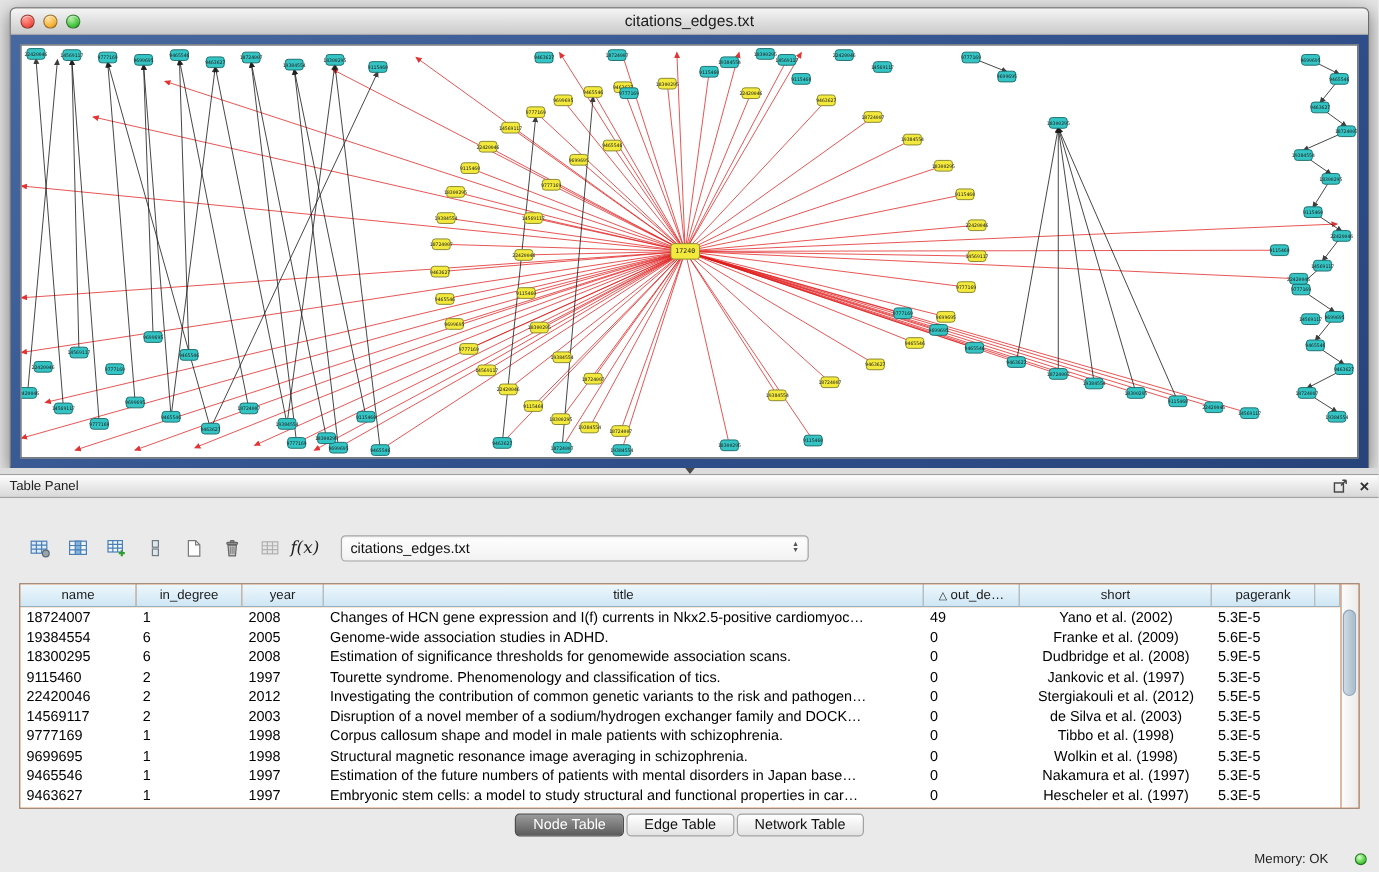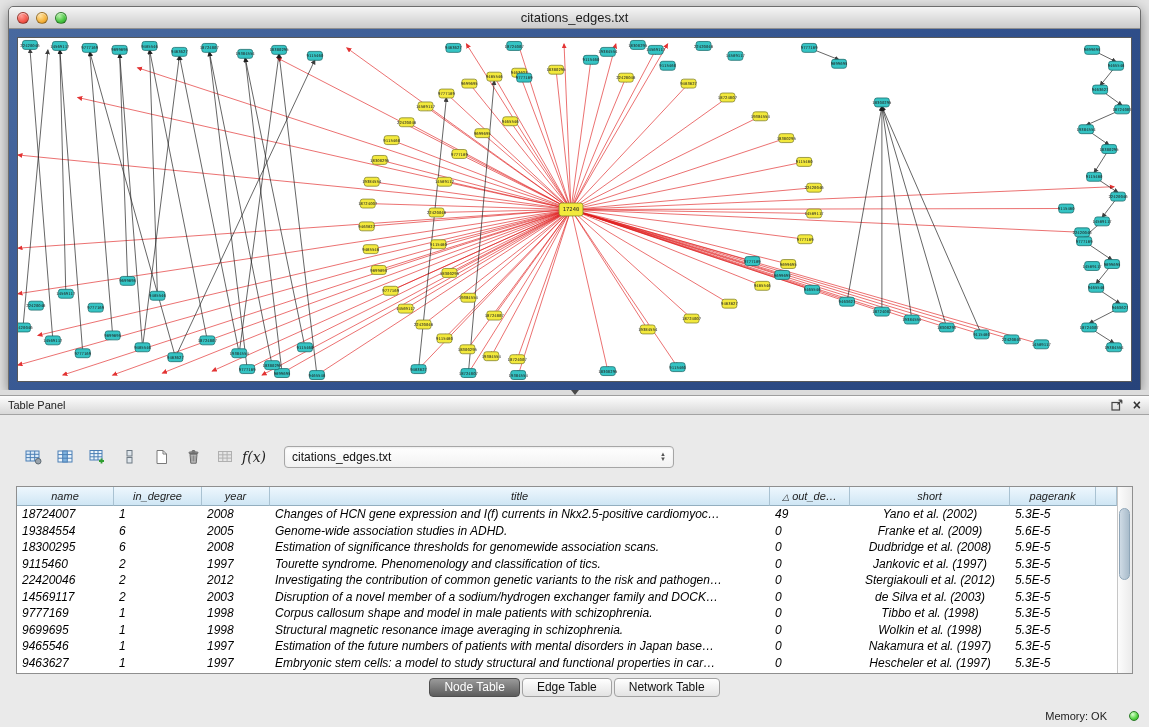--- a/index.html
+++ b/index.html
@@ -61,21 +61,21 @@
   .tbtn { width:26px; height:24px; border:none; background:transparent; display:flex; align-items:center; justify-content:flex-end; padding:0; }
   .fx { font-family:"DejaVu Serif", serif; font-style:italic; font-size:14px; color:#222; }
   .combo {
     margin-left:12px; width:390px; height:22px; border:1px solid #a6a6a6; border-radius:4px;
     background: linear-gradient(#ffffff,#f2f2f2); display:flex; align-items:center;
     padding:0 7px; font-size:12px; color:#111; box-shadow: inset 0 1px 2px rgba(0,0,0,.08);
   }
   .combo .val { flex:1; overflow:hidden; white-space:nowrap; }
   .combo .arrows { display:flex; flex-direction:column; font-size:6px; line-height:5px; color:#555; }
 
-  .tablebox { position:absolute; top:90px; left:16px; width:1117px; height:188px; background:#f97316; border:1px solid #8f8f8f;font-style:italic; }
+  .tablebox { position:absolute; top:90px; left:16px; width:1117px; height:188px; background:#f97316; border:1px solid #8f8f8f; }
   .grid { display:grid; grid-template-columns:97px 88px 68px 500px 80px 160px 86px 1fr; }
   .thead { height:19px; margin-right:15px; }
   .th {
     font-size:11px; line-height:18px; text-align:center; color:#1c1c1c;
     background: linear-gradient(#eef7fd, #cfe6f4);
     border-right:1px solid #a9c2d2; border-bottom:1px solid #93aebf;
     overflow:hidden; white-space:nowrap;
   }
   .sort { font-size:9px; margin-right:3px; }
   .tbody { position:absolute; top:19px; left:0; right:15px; bottom:0; overflow:hidden; background:#fff; }

